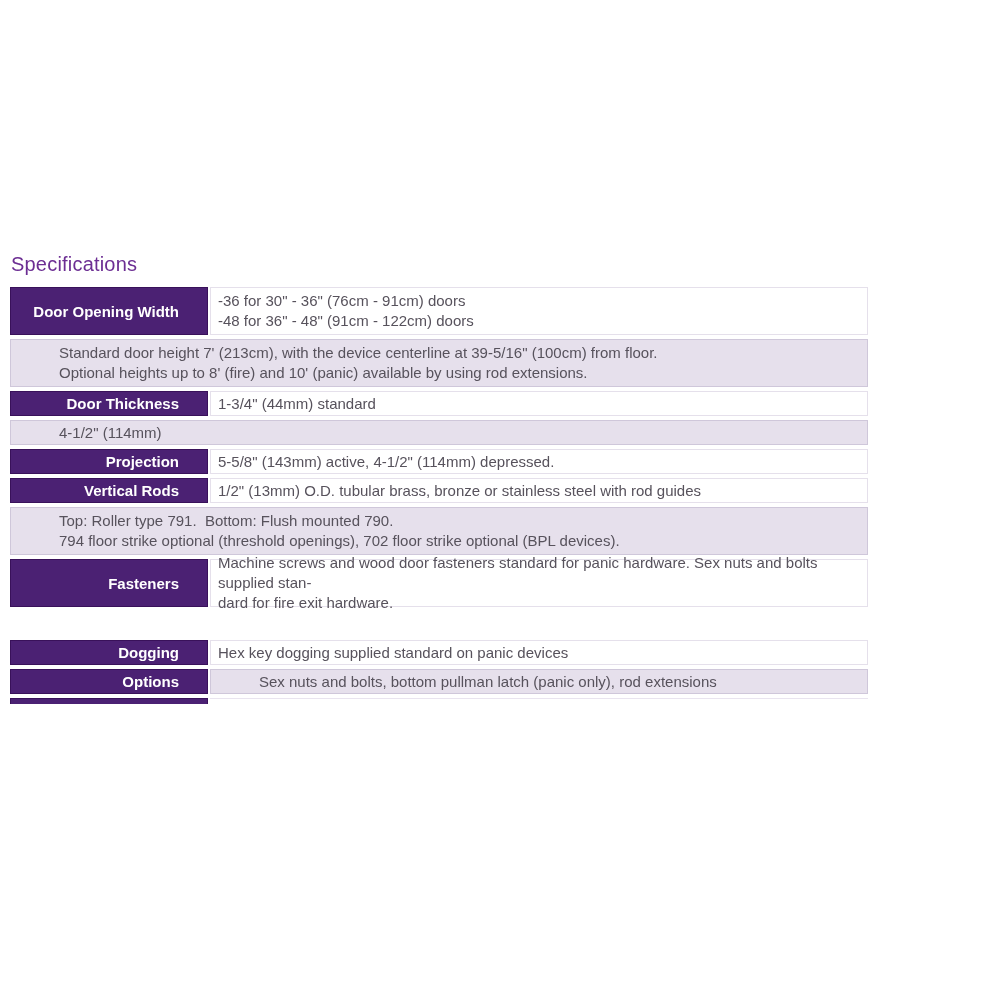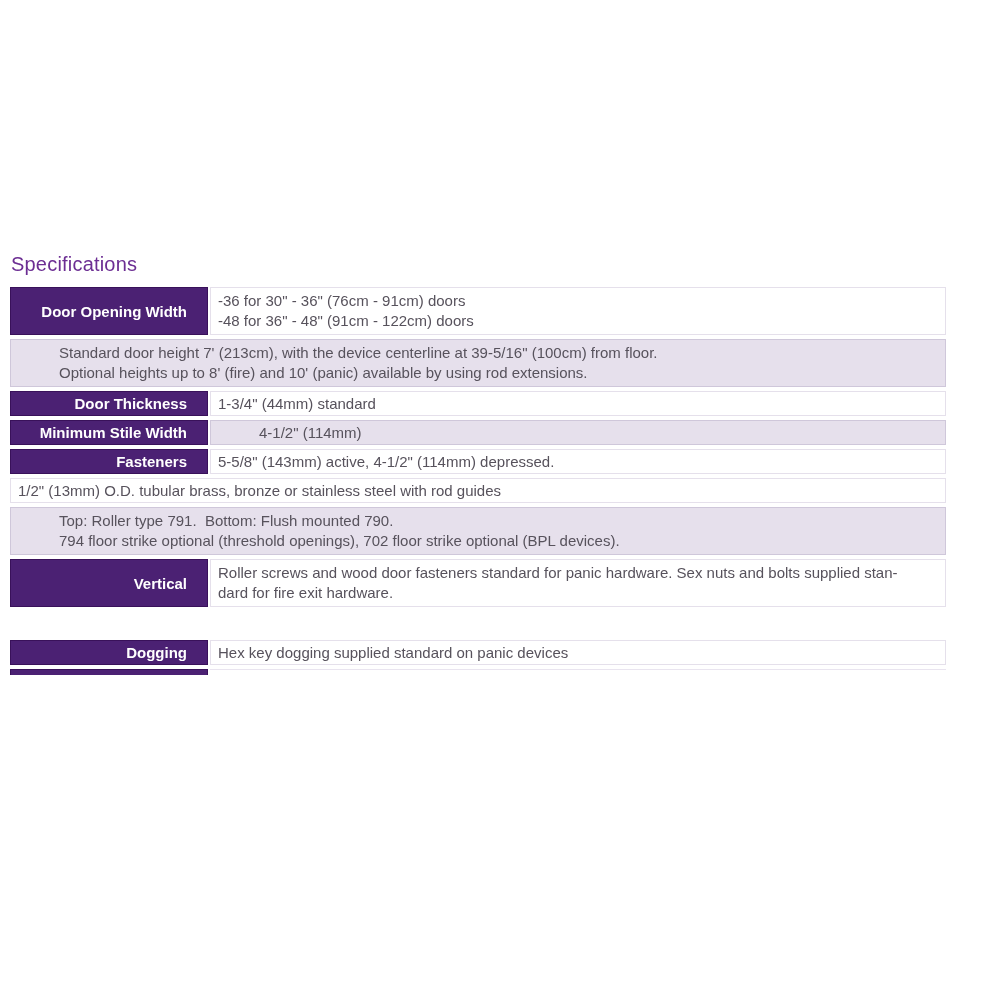--- a/index.html
+++ b/index.html
@@ -9,21 +9,21 @@
     background: #ffffff;
     width: 1000px;
     height: 1000px;
     font-family: "Liberation Sans", sans-serif;
     overflow: hidden;
   }
   .content {
     position: absolute;
     left: 10px;
     top: 253px;
-    width: 936px;
+    width: 858px;
   }
   .heading {
     font-size: 20px;
     font-weight: normal;
     color: #6C2E93;
     margin: 0 0 11px 1px;
     letter-spacing: 0.2px;
   }
   .spec-table { width: 100%; }
   .row {
@@ -37,21 +37,21 @@
     width: 198px;
     flex: 0 0 198px;
     background: #4B2173;
     border: 1px solid #39115A;
     color: #ffffff;
     font-weight: bold;
     font-size: 15px;
     display: flex;
     align-items: center;
     justify-content: flex-end;
-    padding-right: 20px;
+    padding-right: 28px;
   }
   .value-cell {
     flex: 1;
     display: flex;
     align-items: center;
     font-size: 15px;
     color: #57525C;
     line-height: 20px;
     white-space: pre-line;
     padding-left: 7px;
@@ -91,51 +91,55 @@
     <div class="value-cell">Standard door height 7' (213cm), with the device centerline at 39-5/16" (100cm) from floor.
 Optional heights up to 8' (fire) and 10' (panic) available by using rod extensions.</div>
   </div>
 
   <div class="row h1 white">
     <div class="label-cell">Door Thickness</div>
     <div class="value-cell">1-3/4" (44mm) standard</div>
   </div>
 
   <div class="row h1 alt">
-    <div class="label-cell">Minimum Stile Width</div>
     <div class="value-cell">4-1/2" (114mm)</div>
   </div>
 
   <div class="row h1 white">
-    <div class="label-cell">Fasteners</div>
+    <div class="label-cell">Projection</div>
     <div class="value-cell">5-5/8" (143mm) active, 4-1/2" (114mm) depressed.</div>
   </div>
 
 
   <div class="row h1 white">
+    <div class="label-cell">Vertical Rods</div>
     <div class="value-cell">1/2" (13mm) O.D. tubular brass, bronze or stainless steel with rod guides</div>
   </div>
 
   <div class="row h2 alt">
     <div class="value-cell">Top: Roller type 791.&nbsp; Bottom: Flush mounted 790.
 794 floor strike optional (threshold openings), 702 floor strike optional (BPL devices).</div>
   </div>
 
   <div class="row h2 white">
-    <div class="label-cell">Vertical</div>
-    <div class="value-cell">Roller screws and wood door fasteners standard for panic hardware. Sex nuts and bolts supplied stan-
+    <div class="label-cell">Fasteners</div>
+    <div class="value-cell">Machine screws and wood door fasteners standard for panic hardware. Sex nuts and bolts supplied stan-
 dard for fire exit hardware.</div>
   </div>
 
   <div class="row h1 alt">
   </div>
 
   <div class="row h1 white">
     <div class="label-cell">Dogging</div>
     <div class="value-cell">Hex key dogging supplied standard on panic devices</div>
   </div>
 
+  <div class="row h1 alt">
+    <div class="label-cell">Options</div>
+    <div class="value-cell">Sex nuts and bolts, bottom pullman latch (panic only), rod extensions</div>
+  </div>
 <div class="sliver-row">
         <div class="sliver"></div>
         <div class="sliver-value"></div>
       </div>
     </div>
 </div>
 
 </body></html>

